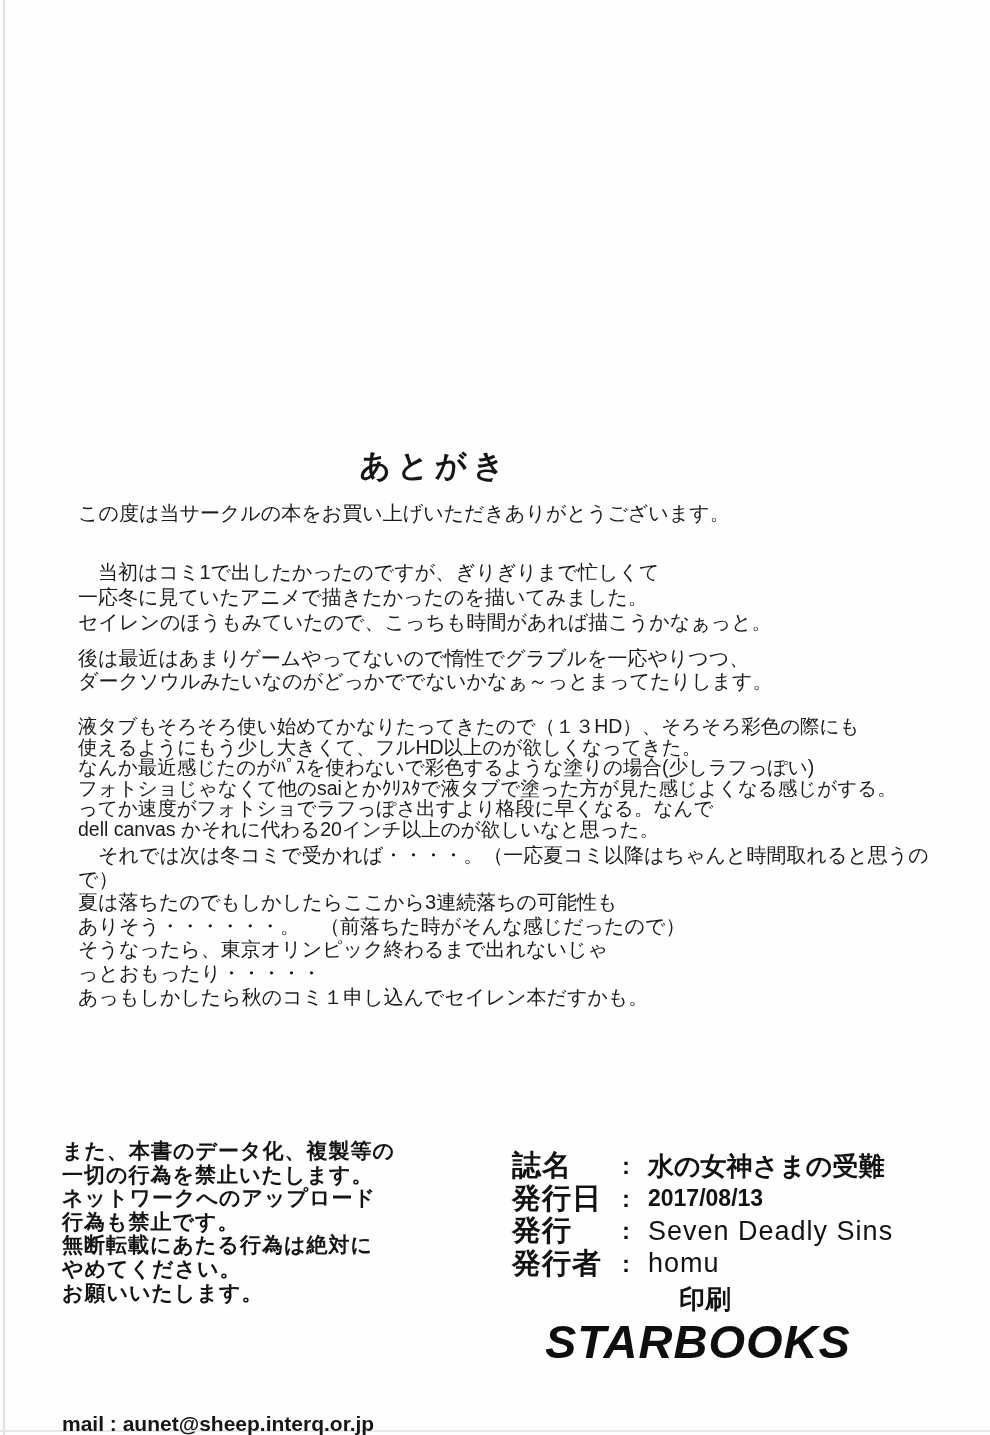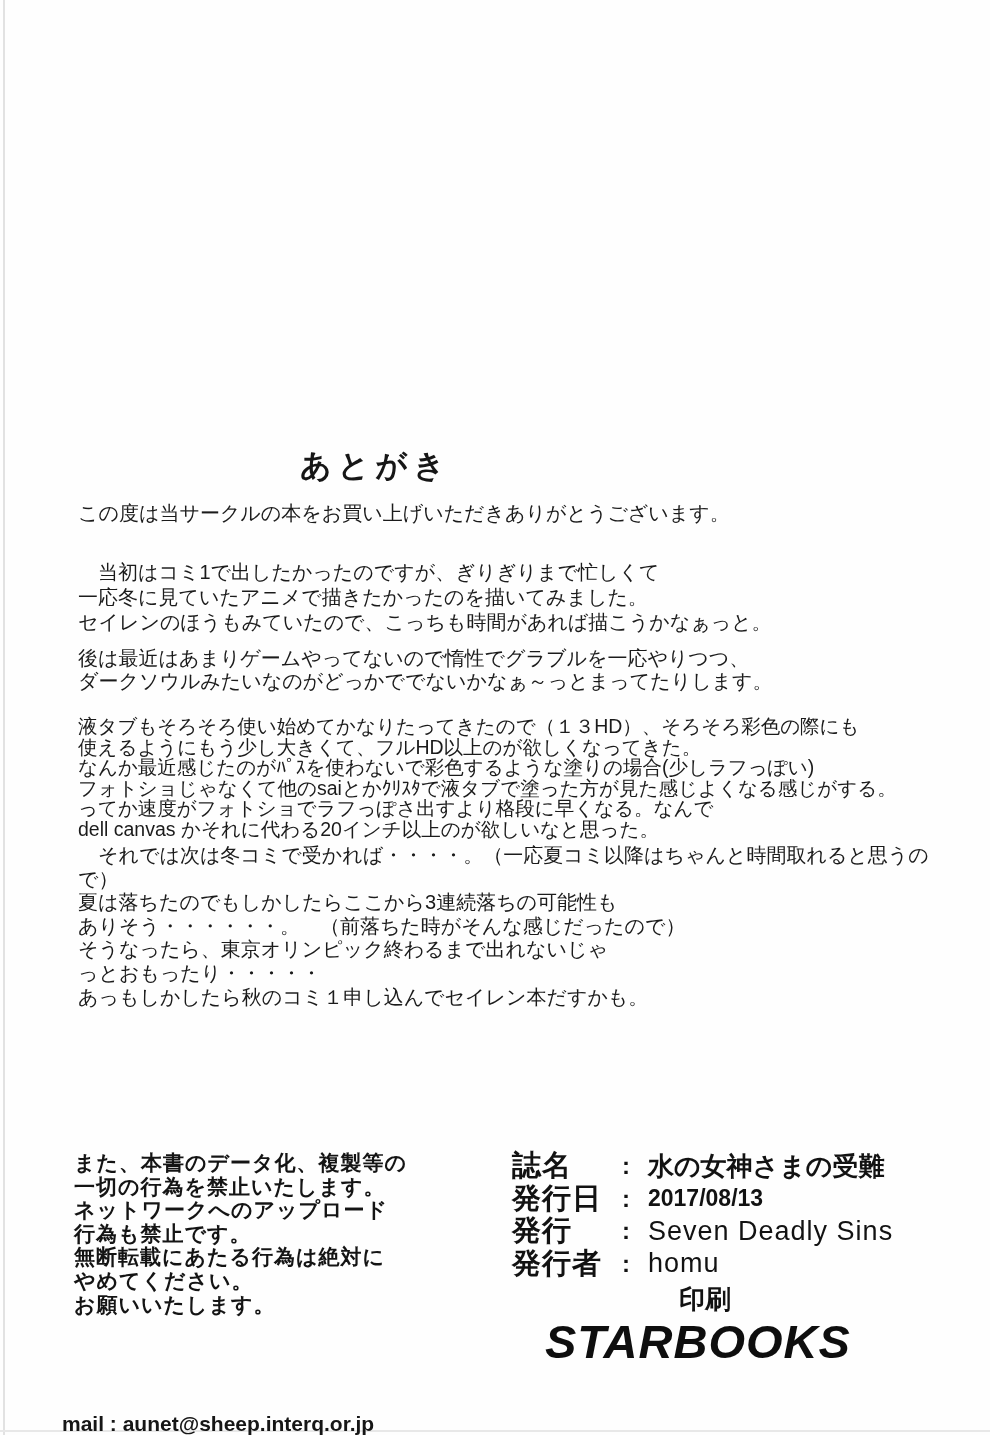--- a/index.html
+++ b/index.html
@@ -18,20 +18,21 @@
     background: #e2e2e2;
   }
   .scan-edge-bottom {
     position: absolute; left: 0; top: 1430px; width: 990px; height: 2px;
     background: #e8e8e8;
   }
 
   .afterword-title {
     position: absolute;
     left: 300px; top: 424px; width: 270px;
+    text-align: center;
     font-size: 31px;
     font-weight: bold;
     letter-spacing: 6px;
     color: #161616;
     white-space: nowrap;
   }
 
   .para {
     position: absolute;
     left: 78px;
@@ -53,21 +54,21 @@
     font-family: "Liberation Serif", "DejaVu Serif", serif;
     font-weight: bold; color: #141414;
   }
   .notice-age {
     margin: 0 0 26px 0;
     font-size: 21px;
     letter-spacing: 1px;
     white-space: pre-line;
   }
   .notice-copyright {
-    margin: 12px;
+    margin: 0;
     font-size: 21px;
     line-height: 23.6px;
     letter-spacing: 1px;
     white-space: pre-line;
   }
   .notice-mail {
     position: absolute; left: 62px; top: 1376px;
     font-family: "Liberation Sans", "DejaVu Sans", sans-serif;
     font-weight: bold;
     font-size: 21px; color: #161616;

